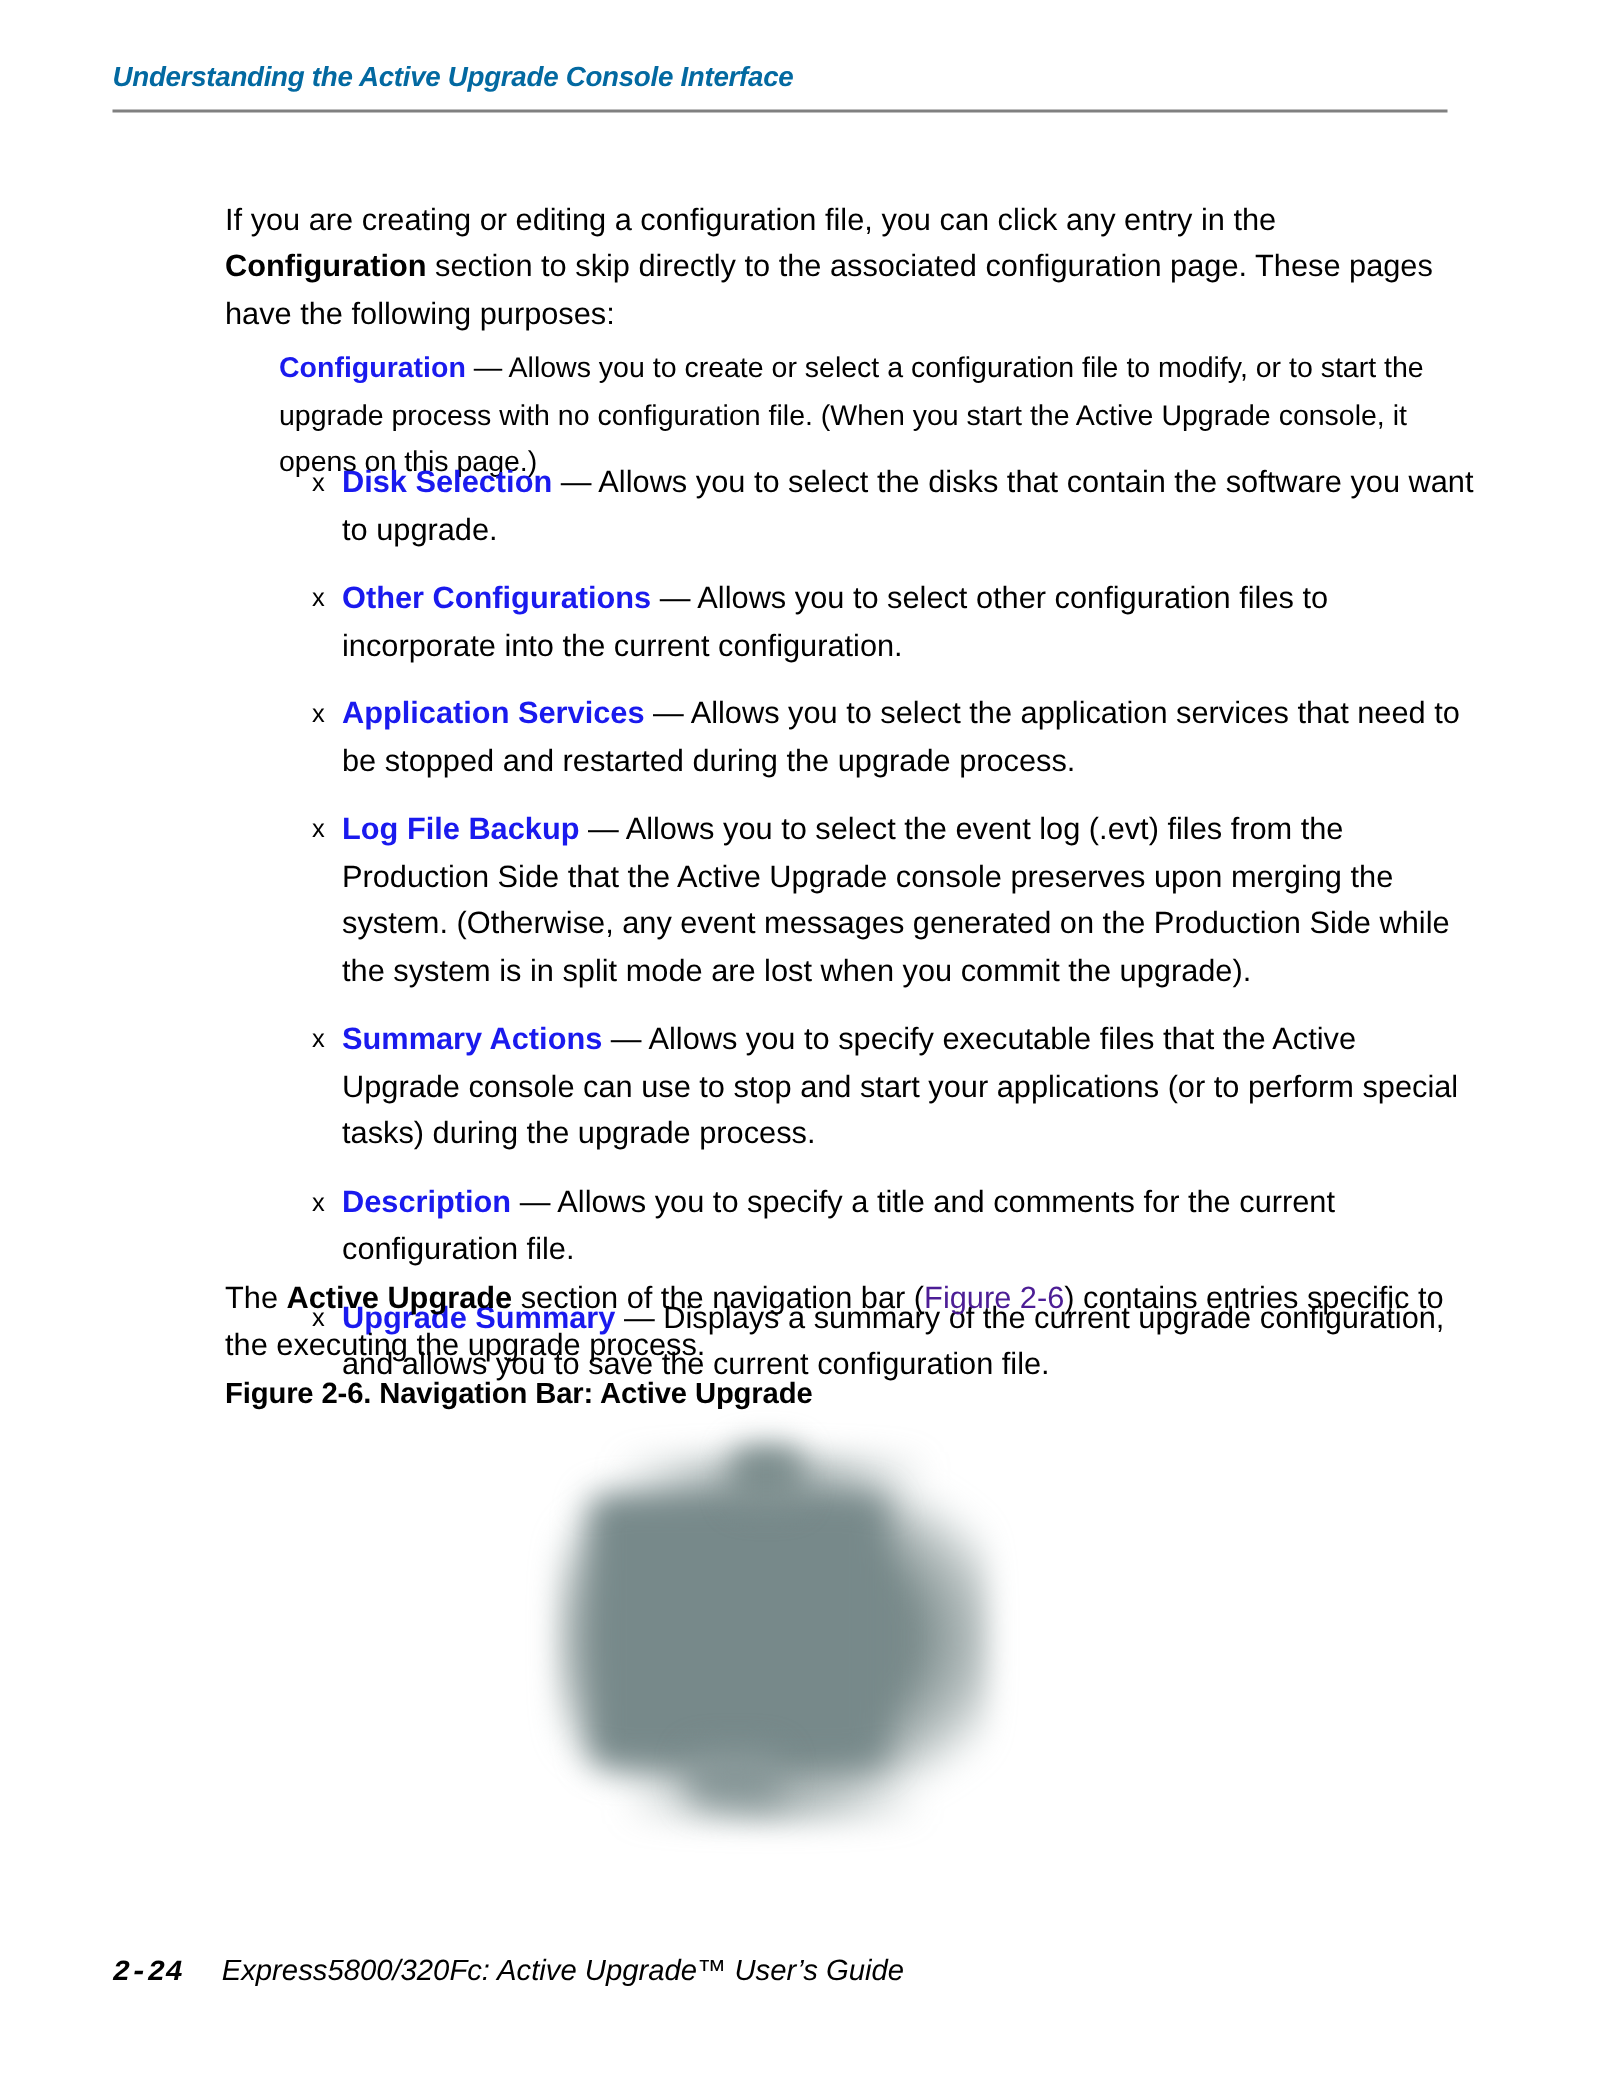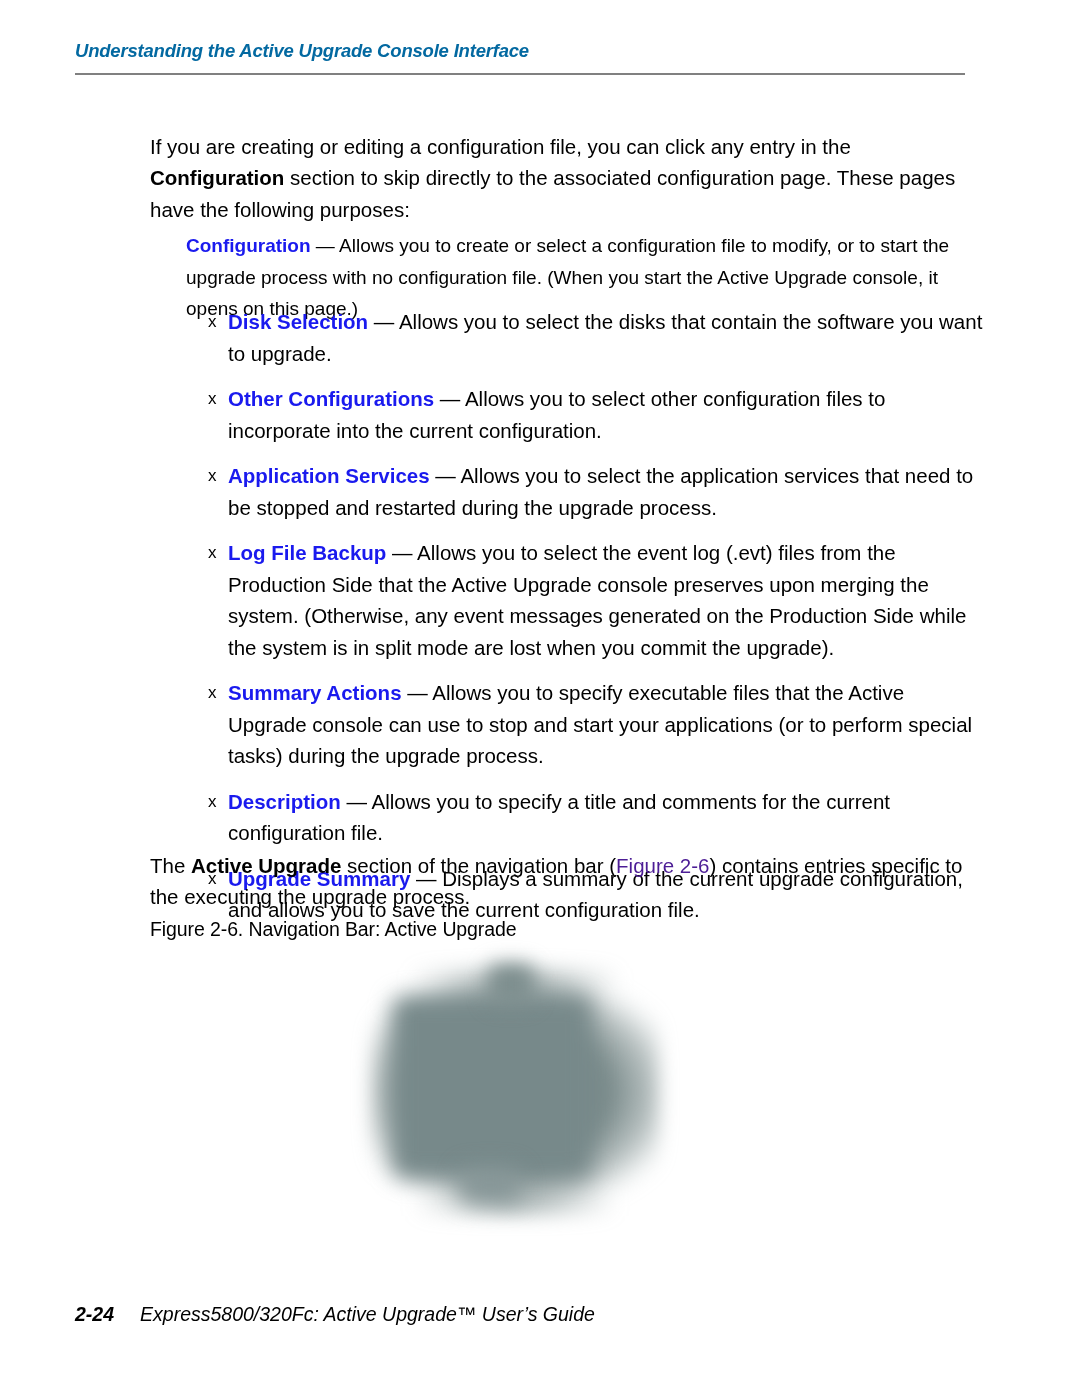--- a/index.html
+++ b/index.html
@@ -107,21 +107,21 @@
     width: 830px;
   }
   .xref { color: #4c1d95; }
 
   
   #figure-caption {
     position: absolute;
     left: 150px;
     top: 918px;
     font-size: 19.5px;
-    font-weight: 400;
+    font-weight: 700;
     color: #000;
     letter-spacing: -0.1px;
   }
 
   #figure-block {
     position: absolute;
     left: 340px;
     top: 960px;
     width: 360px;
     height: 280px;
@@ -177,20 +177,21 @@
     left: 75px;
     top: 1303px;
     font-size: 19.5px;
     font-style: italic;
     color: #000;
     white-space: nowrap;
   }
   #footer-page-number {
     font-weight: 700;
     margin-right: 26px;
+    font-family: Liberation Mono, monospace;
   }
   #footer-title { font-weight: 400; margin-top: 28px; }
 </style>
 </head>
 <body>
 
 <div id="running-header">
   <div class="header-text">Understanding the Active Upgrade Console Interface</div>
 </div>
 <div id="header-rule"></div>

